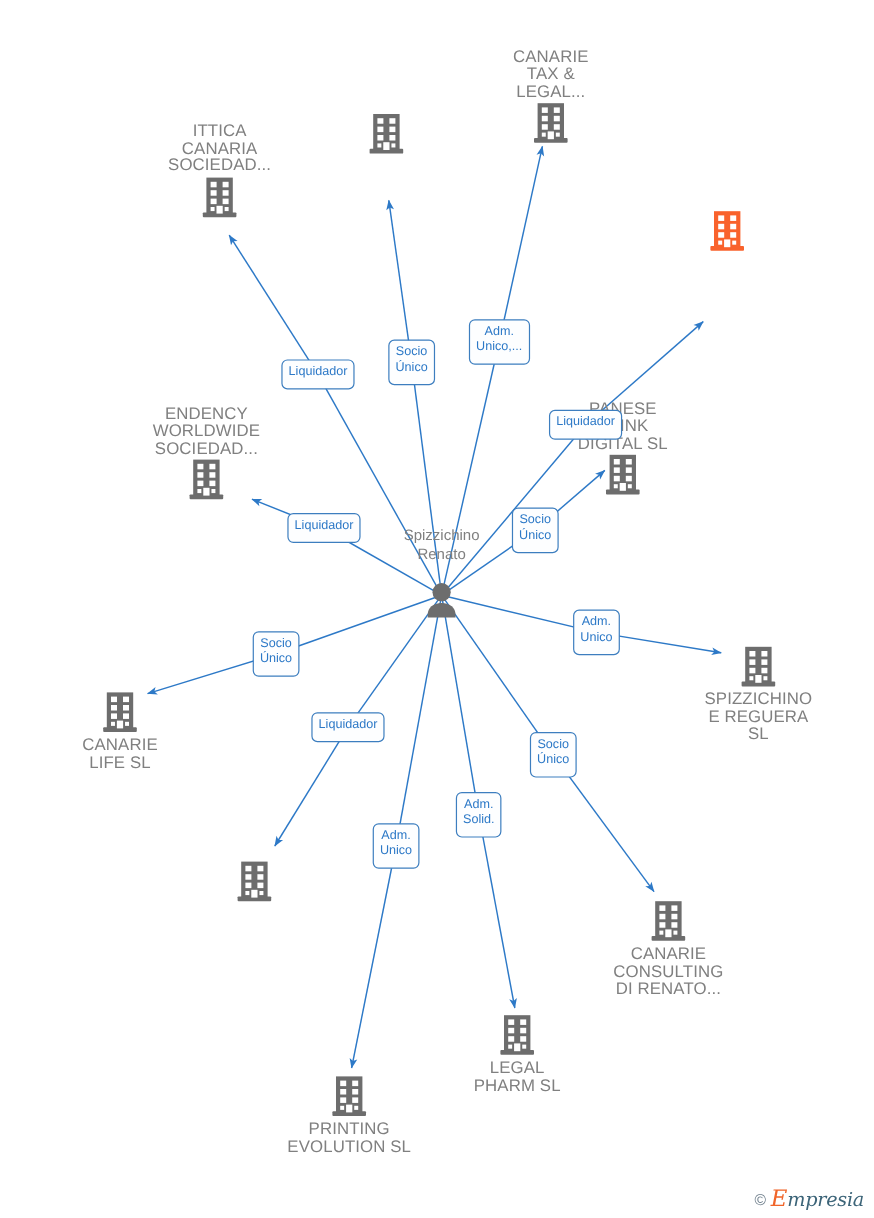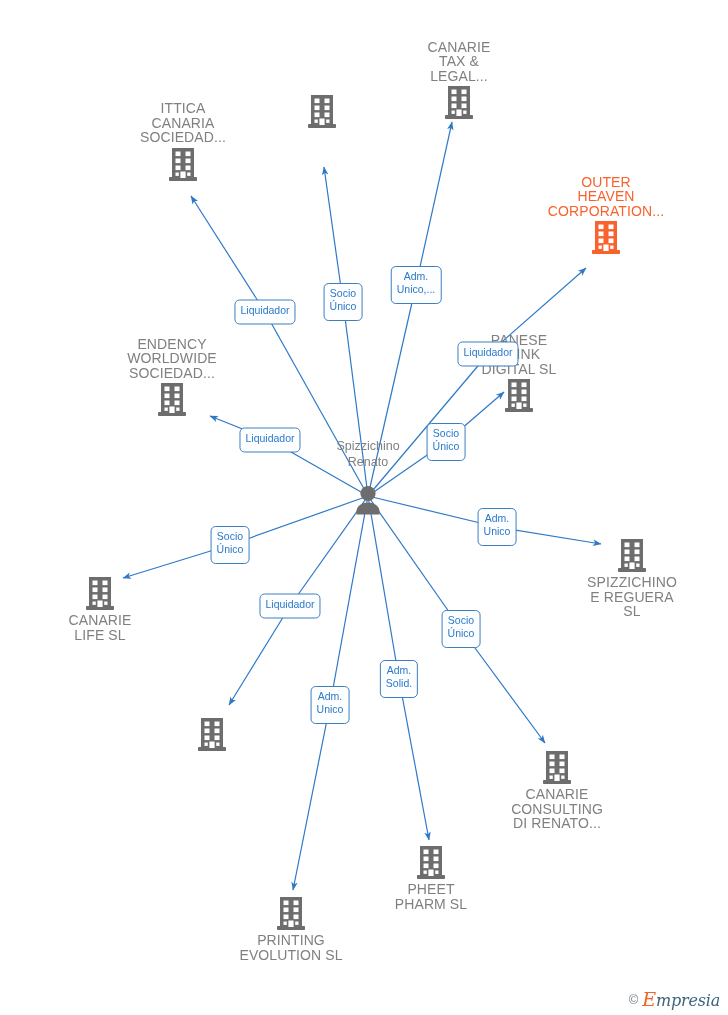--- a/index.html
+++ b/index.html
@@ -186,23 +186,20 @@
               <rect x="18.5" y="11.5" width="5" height="4.6"></rect>
               <rect x="8.5" y="18.5" width="5" height="4.6"></rect>
               <rect x="18.5" y="18.5" width="5" height="4.6"></rect>
               <rect x="13.4" y="24.5" width="5.2" height="6.5"></rect>
               <rect x="8.5" y="25.5" width="3.3" height="3.4"></rect>
               <rect x="20.2" y="25.5" width="3.3" height="3.4"></rect>
             </g>
           </svg></div>
       </div>
       <div class="node above" style="left: 606px; top: 174.5px;">
-        <div class="label" style="color: rgb(249, 98, 44);">OUTER
-HEAVEN
-CORPORATION...</div>
         <div class="glyph"><svg width="32" height="36" viewBox="0 0 32 36" xmlns="http://www.w3.org/2000/svg">
             <rect x="5" y="1" width="22" height="30" fill="#f9622c"></rect>
             <rect x="2" y="30" width="28" height="4" rx="0.8" fill="#f9622c"></rect>
             <g fill="#ffffff">
               <rect x="8.5" y="4.5" width="5" height="4.6"></rect>
               <rect x="18.5" y="4.5" width="5" height="4.6"></rect>
               <rect x="8.5" y="11.5" width="5" height="4.6"></rect>
               <rect x="18.5" y="11.5" width="5" height="4.6"></rect>
               <rect x="8.5" y="18.5" width="5" height="4.6"></rect>
               <rect x="18.5" y="18.5" width="5" height="4.6"></rect>
@@ -337,21 +334,21 @@
               <rect x="18.5" y="4.5" width="5" height="4.6"></rect>
               <rect x="8.5" y="11.5" width="5" height="4.6"></rect>
               <rect x="18.5" y="11.5" width="5" height="4.6"></rect>
               <rect x="8.5" y="18.5" width="5" height="4.6"></rect>
               <rect x="18.5" y="18.5" width="5" height="4.6"></rect>
               <rect x="13.4" y="24.5" width="5.2" height="6.5"></rect>
               <rect x="8.5" y="25.5" width="3.3" height="3.4"></rect>
               <rect x="20.2" y="25.5" width="3.3" height="3.4"></rect>
             </g>
           </svg></div>
-        <div class="label">PHEET
+        <div class="label">LEGAL
 PHARM  SL</div>
       </div>
       <div class="node below" style="left: 291px; top: 896px;">
         <div class="glyph"><svg width="32" height="36" viewBox="0 0 32 36" xmlns="http://www.w3.org/2000/svg">
             <rect x="5" y="1" width="22" height="30" fill="#6d6d6d"></rect>
             <rect x="2" y="30" width="28" height="4" rx="0.8" fill="#6d6d6d"></rect>
             <g fill="#ffffff">
               <rect x="8.5" y="4.5" width="5" height="4.6"></rect>
               <rect x="18.5" y="4.5" width="5" height="4.6"></rect>
               <rect x="8.5" y="11.5" width="5" height="4.6"></rect>

